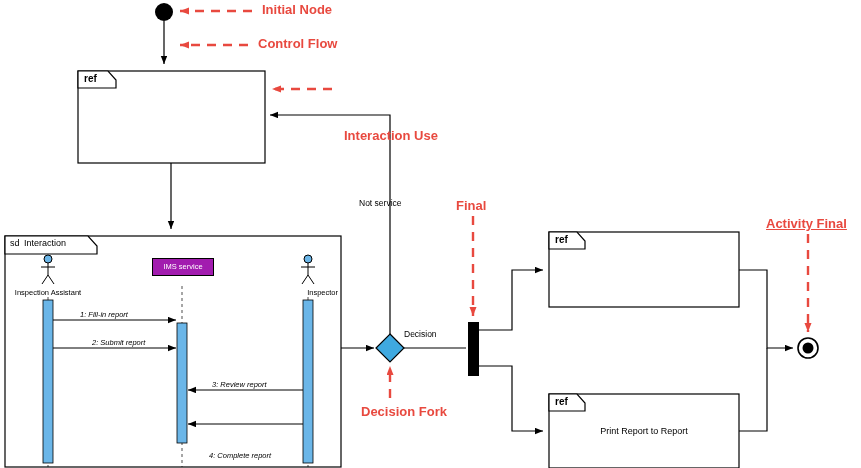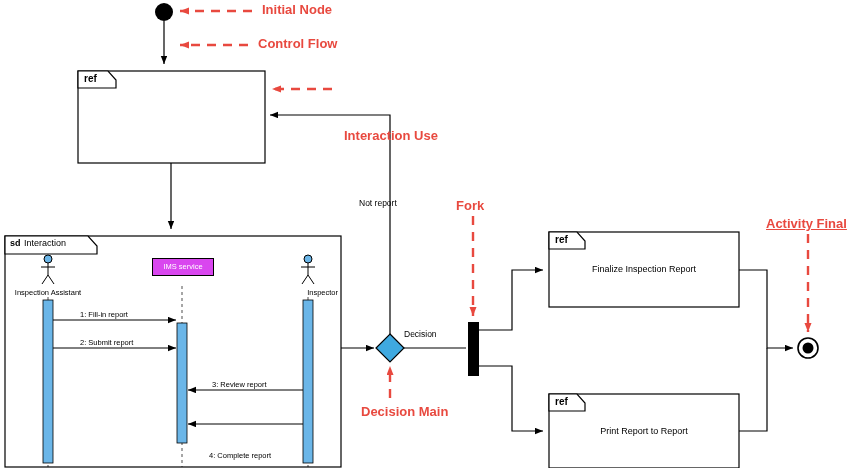--- a/index.html
+++ b/index.html
@@ -27,20 +27,21 @@
     color:#000;
     white-space:nowrap;
     font-family:"Liberation Sans", sans-serif;
   }
   .msglabel {
     position:absolute;
     font-size:7.5px;
     color:#000;
     white-space:nowrap;
     font-family:"Liberation Sans", sans-serif;
+    font-style:italic;
   }
   .reftag {
     position:absolute;
     font-size:10px;
     font-weight:bold;
     color:#000;
     font-family:"Liberation Sans", sans-serif;
   }
   .refname {
     position:absolute;
@@ -59,21 +60,21 @@
   .actorname {
     position:absolute;
     font-size:7.5px;
     color:#000;
     white-space:nowrap;
     text-align:center;
     font-family:"Liberation Sans", sans-serif;
   }
   .lifelinebox {
     position:absolute;
-    background:#d946ef;
+    background:#a21caf;
     border:1px solid #000;
     font-size:7.5px;
     color:#fff;
     text-align:center;
     line-height:15px;
     font-family:"Liberation Sans", sans-serif;
   }
 </style>
 </head>
 <body>
@@ -163,40 +164,39 @@
     <line x1="248" y1="45" x2="180" y2="45" stroke="#e8493f" stroke-width="2.4" stroke-dasharray="9,7" marker-end="url(#arrowRed)"></line>
     <line x1="332" y1="89" x2="272" y2="89" stroke="#e8493f" stroke-width="2.4" stroke-dasharray="9,7" marker-end="url(#arrowRed)"></line>
     <line x1="473" y1="216" x2="473" y2="316" stroke="#e8493f" stroke-width="2.4" stroke-dasharray="9,7" marker-end="url(#arrowRed)"></line>
     <line x1="808" y1="234" x2="808" y2="332" stroke="#e8493f" stroke-width="2.4" stroke-dasharray="9,7" marker-end="url(#arrowRed)"></line>
     <line x1="390" y1="398" x2="390" y2="366" stroke="#e8493f" stroke-width="2.4" stroke-dasharray="9,7" marker-end="url(#arrowRed)"></line>
   </svg>
 
   <div class="annot" style="left:262px; top:2px;">Initial Node</div>
   <div class="annot" style="left:258px; top:36px;">Control Flow</div>
   <div class="annot" style="left:344px; top:80px;margin-top:48px;">Interaction Use</div>
-  <div class="annot" style="left:456px; top:198px;">Fork</div>
+  <div class="annot" style="left:456px; top:198px;">Final</div>
   <div class="annot" style="left:766px; top:216px;text-decoration:underline;">Activity Final</div>
-  <div class="annot" style="left:361px; top:404px;">Decision Main</div>
+  <div class="annot" style="left:361px; top:404px;">Decision Fork</div>
 
   <div class="reftag" style="left:84px; top:73px;">ref</div>
 
   <div class="reftag" style="left:555px; top:234px;">ref</div>
-  <div class="refname" style="left:549px; top:264px; width:190px;">Finalize Inspection Report</div>
 
   <div class="reftag" style="left:555px; top:396px;">ref</div>
   <div class="refname" style="left:549px; top:426px; width:190px;">Print Report to Report</div>
 
-  <div class="boxlabel" style="left:10px; top:238px; font-weight:bold;"><span>sd</span></div>
+  <div class="boxlabel" style="left:10px; top:238px; font-weight:normal;"><span>sd</span></div>
   <div class="boxlabel" style="left:24px; top:238px;">Interaction</div>
 
   <div class="actorname" style="left:8px; top:288px; width:80px;">Inspection Assistant</div>
   <div class="lifelinebox" style="left:152px; top:258px; width:60px; height:16px;">IMS service</div>
   <div class="actorname" style="left:278px; top:288px; width:60px;text-align:right;">Inspector</div>
 
   <div class="msglabel" style="left:80px; top:310px;">1: Fill-in report</div>
-  <div class="msglabel" style="left:80px; top:338px;">2: Submit report</div>
+  <div class="msglabel" style="left:92px; top:338px;">2: Submit report</div>
   <div class="msglabel" style="left:212px; top:380px;">3: Review  report</div>
   <div class="msglabel" style="left:209px; top:414px;margin-top:37px;">4: Complete report</div>
 
-  <div class="flowlabel" style="left:359px; top:198px;">Not report</div>
+  <div class="flowlabel" style="left:359px; top:198px;">Not service</div>
   <div class="flowlabel" style="left:404px; top:329px;">Decision</div>
 
 </div>
 
 </body></html>

